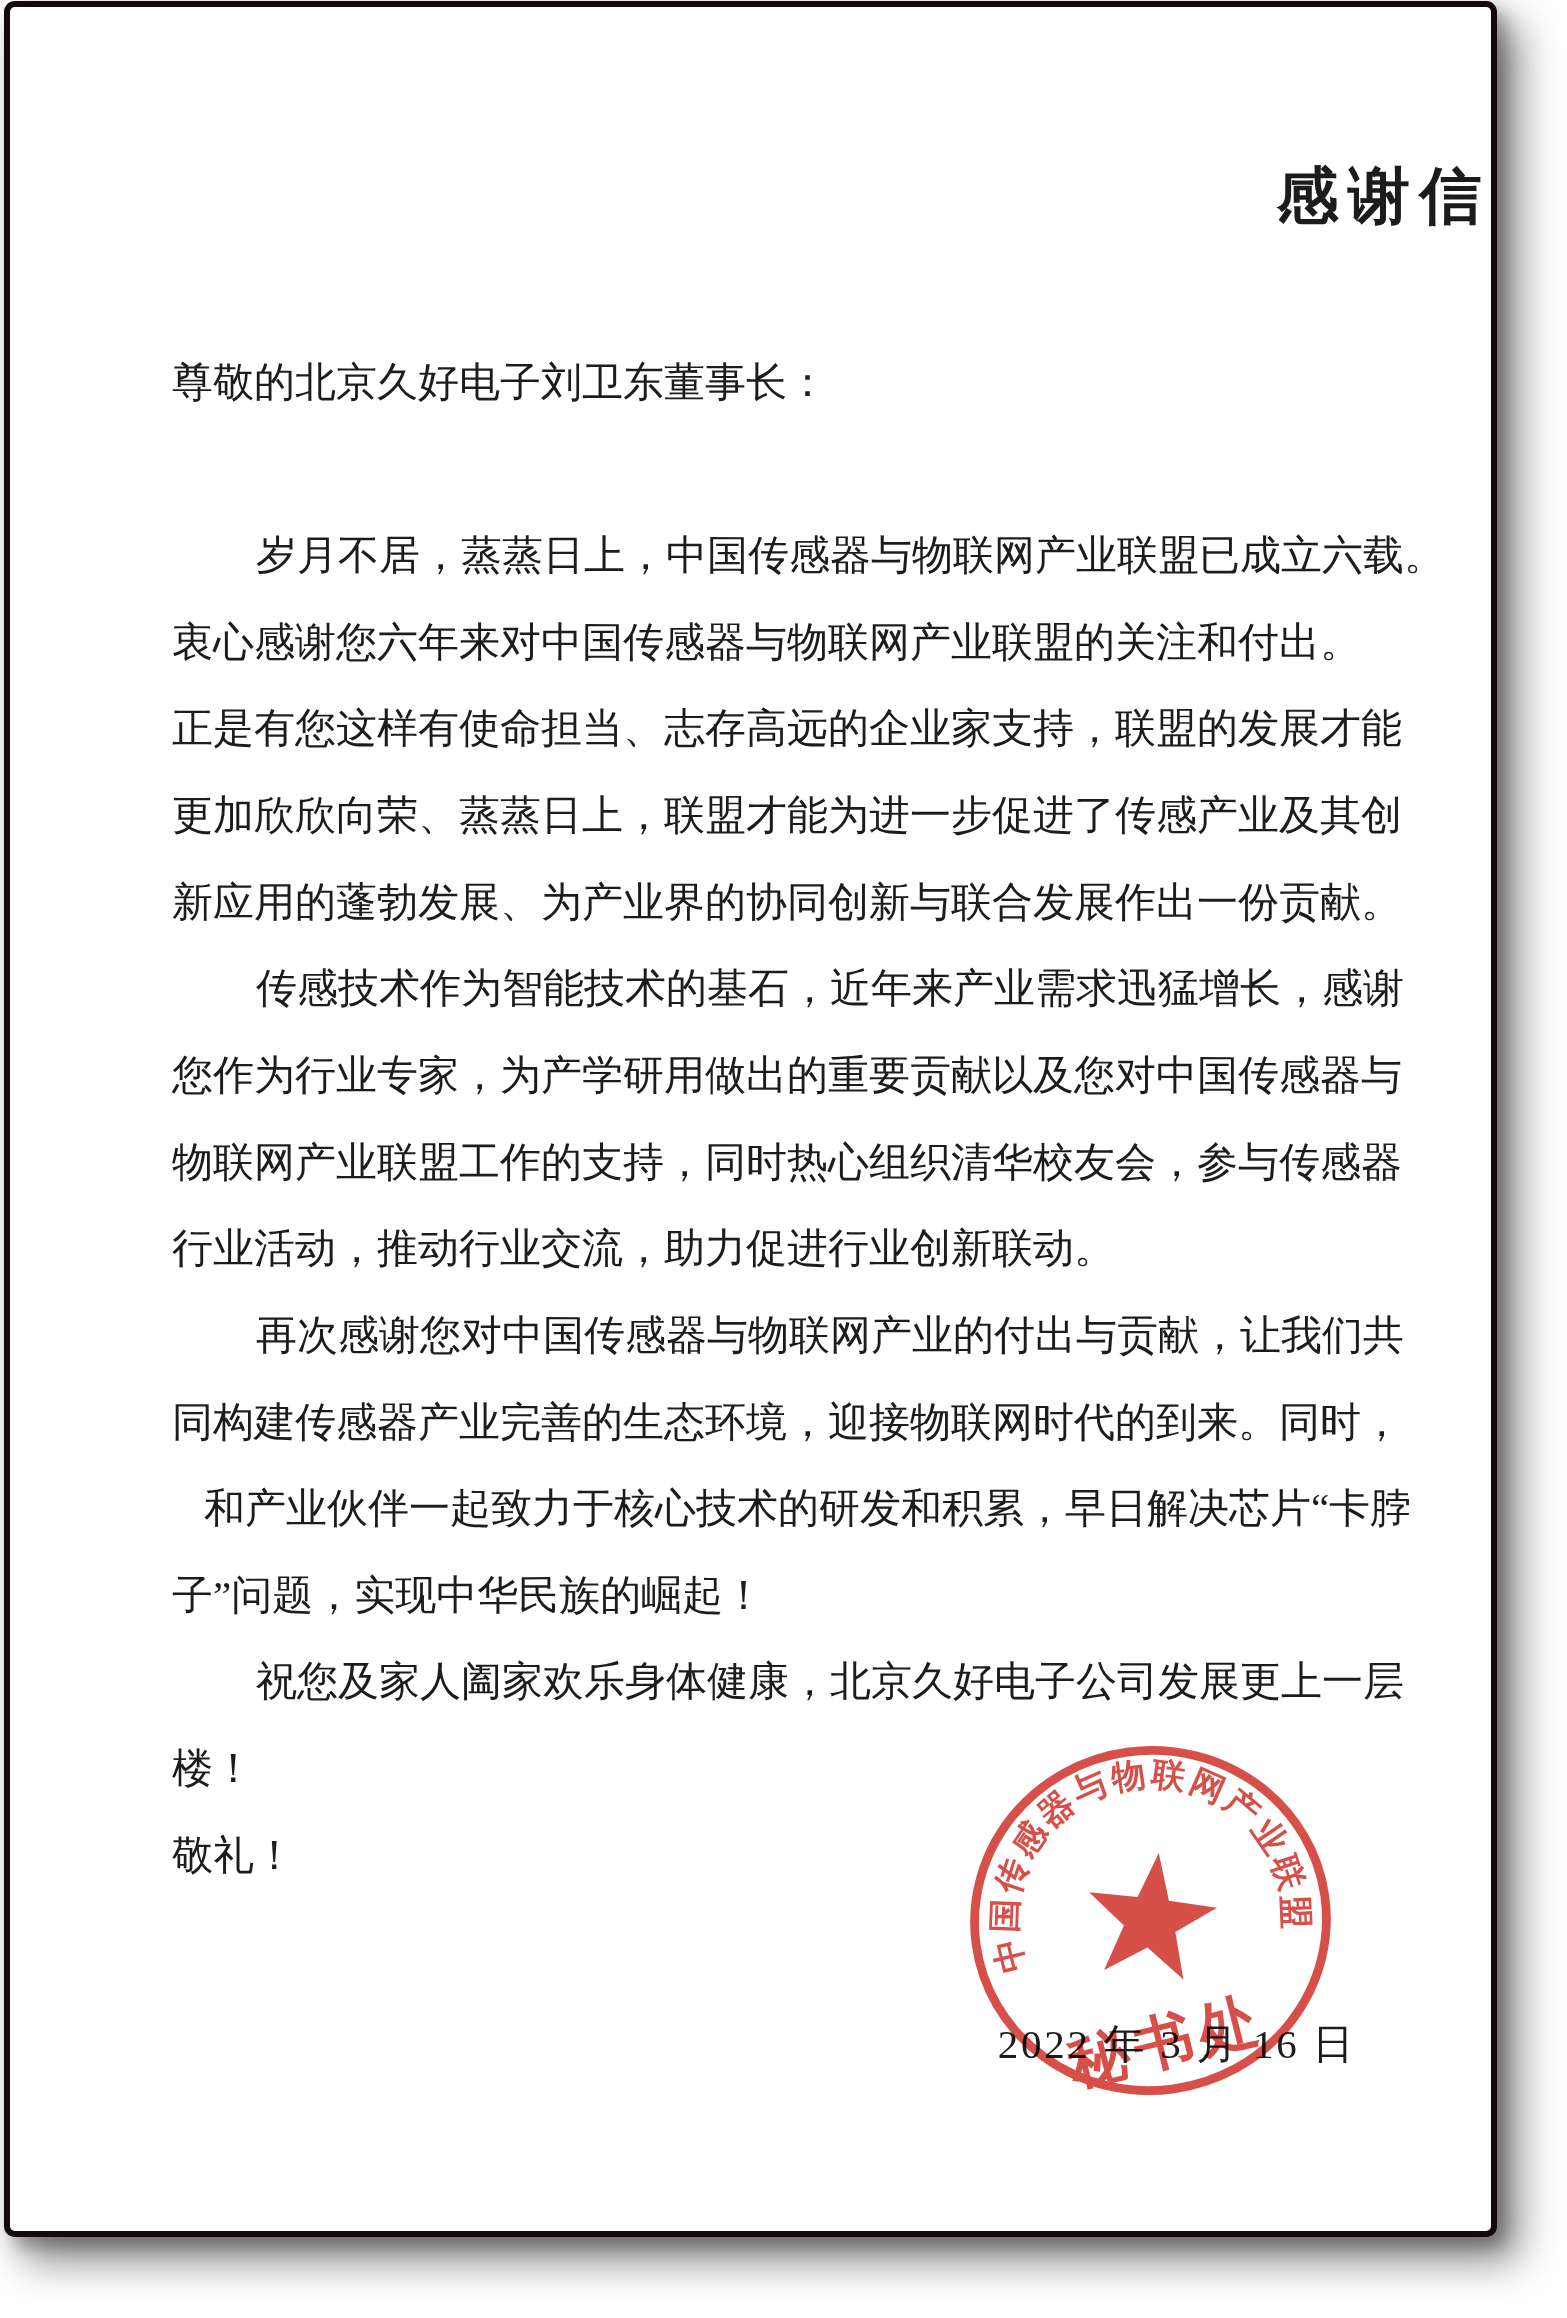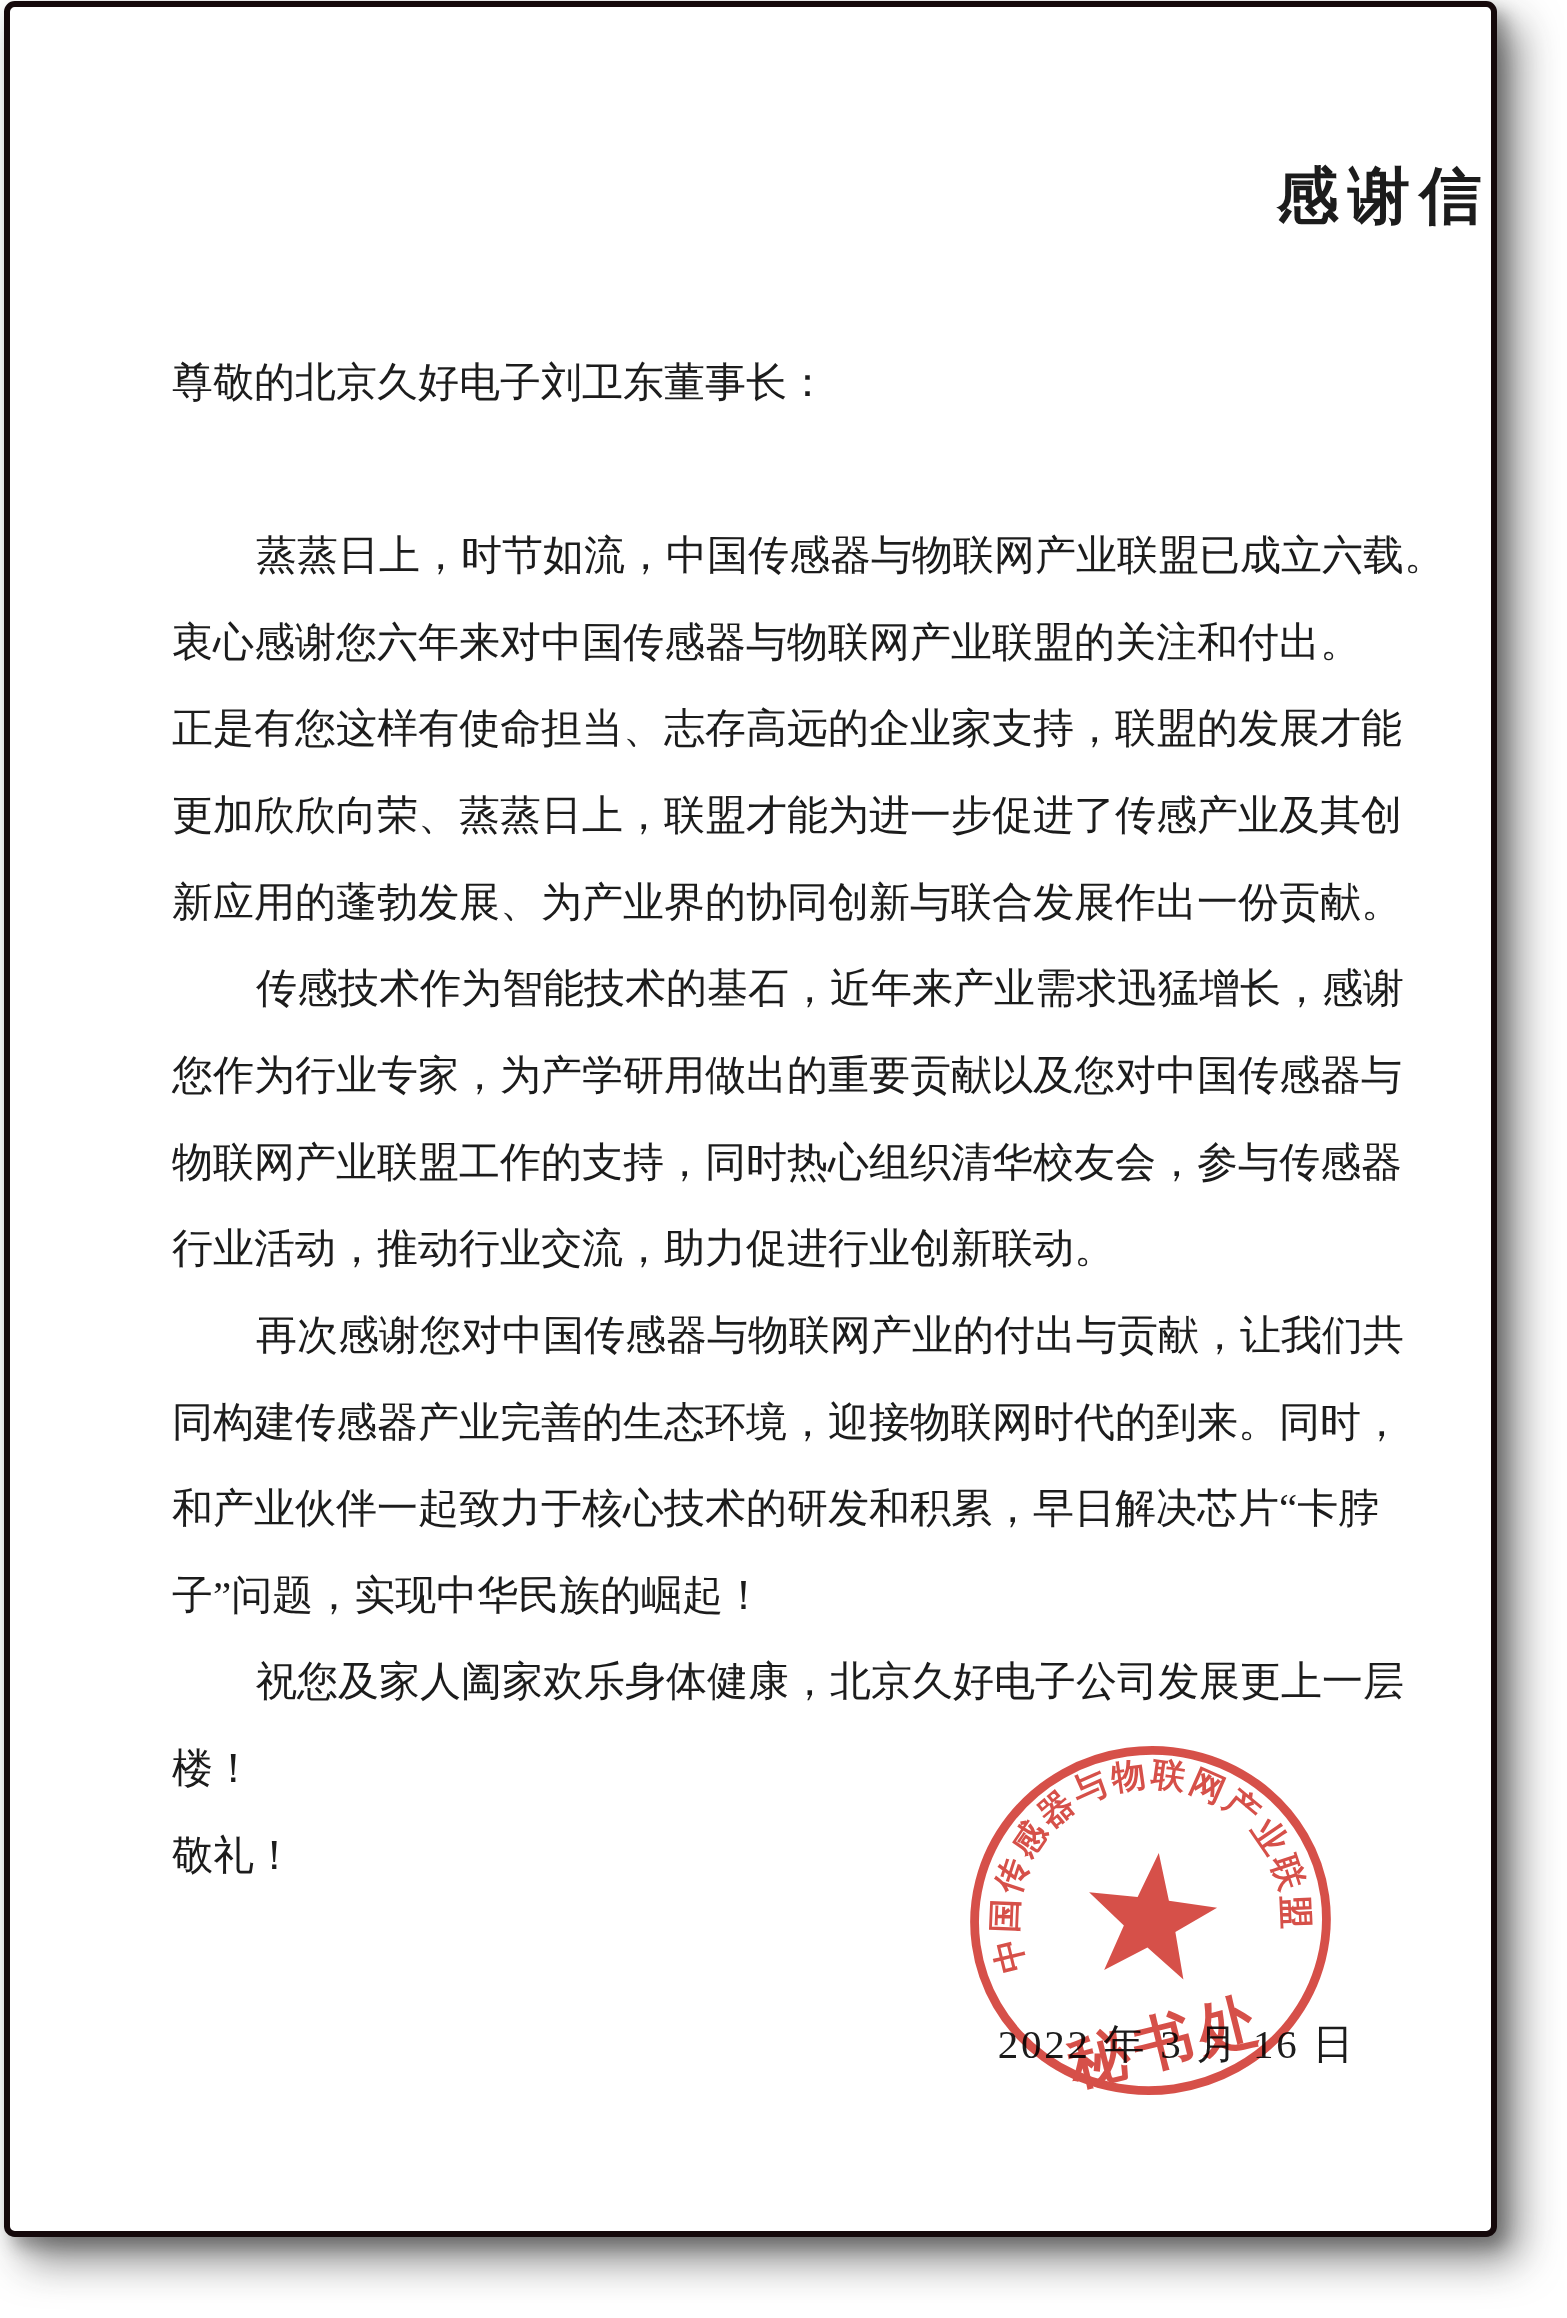--- a/index.html
+++ b/index.html
@@ -90,32 +90,32 @@
 <body>
 
 <div class="canvas">
   <div class="page">
 
     <h1 class="title">感谢信</h1>
 
     <div class="line salutation">尊敬的北京久好电子刘卫东董事长：</div>
 
     <div>
-        <div class="line body-line indent" style="top: 526px;">蒸蒸日上，时节如流，中国传感器与物联网产业联盟已成立六载。</div>
+        <div class="line body-line indent" style="top: 526px;">岁月不居，蒸蒸日上，中国传感器与物联网产业联盟已成立六载。</div>
         <div class="line body-line" style="top: 613px;">衷心感谢您六年来对中国传感器与物联网产业联盟的关注和付出。</div>
         <div class="line body-line" style="top: 699px;">正是有您这样有使命担当、志存高远的企业家支持，联盟的发展才能</div>
         <div class="line body-line" style="top: 786px;">更加欣欣向荣、蒸蒸日上，联盟才能为进一步促进了传感产业及其创</div>
         <div class="line body-line" style="top: 873px;">新应用的蓬勃发展、为产业界的协同创新与联合发展作出一份贡献。</div>
         <div class="line body-line indent" style="top: 959px;">传感技术作为智能技术的基石，近年来产业需求迅猛增长，感谢</div>
         <div class="line body-line" style="top: 1046px;">您作为行业专家，为产学研用做出的重要贡献以及您对中国传感器与</div>
         <div class="line body-line" style="top: 1133px;">物联网产业联盟工作的支持，同时热心组织清华校友会，参与传感器</div>
         <div class="line body-line" style="top: 1219px;">行业活动，推动行业交流，助力促进行业创新联动。</div>
         <div class="line body-line indent" style="top: 1306px;">再次感谢您对中国传感器与物联网产业的付出与贡献，让我们共</div>
         <div class="line body-line" style="top: 1393px;">同构建传感器产业完善的生态环境，迎接物联网时代的到来。同时，</div>
-        <div class="line body-line" style="top: 1479px;">和产业伙伴一起致力于核心技术的研发和积累，早日解决芯片“卡脖</div>
+        <div class="line body-line" style="top: 1479px; text-align: right;">和产业伙伴一起致力于核心技术的研发和积累，早日解决芯片“卡脖</div>
         <div class="line body-line" style="top: 1566px;">子”问题，实现中华民族的崛起！</div>
         <div class="line body-line indent" style="top: 1652px;">祝您及家人阖家欢乐身体健康，北京久好电子公司发展更上一层</div>
         <div class="line body-line" style="top: 1739px;">楼！</div>
         <div class="line body-line" style="top: 1826px;">敬礼！</div>
       </div>
 
     <div class="line dateline">2022 年 3 月 16 日</div>
 
     <svg class="stamp" viewBox="0 0 610 610" aria-hidden="true">
       <g opacity="0.86" transform="rotate(-8 305 305)">

